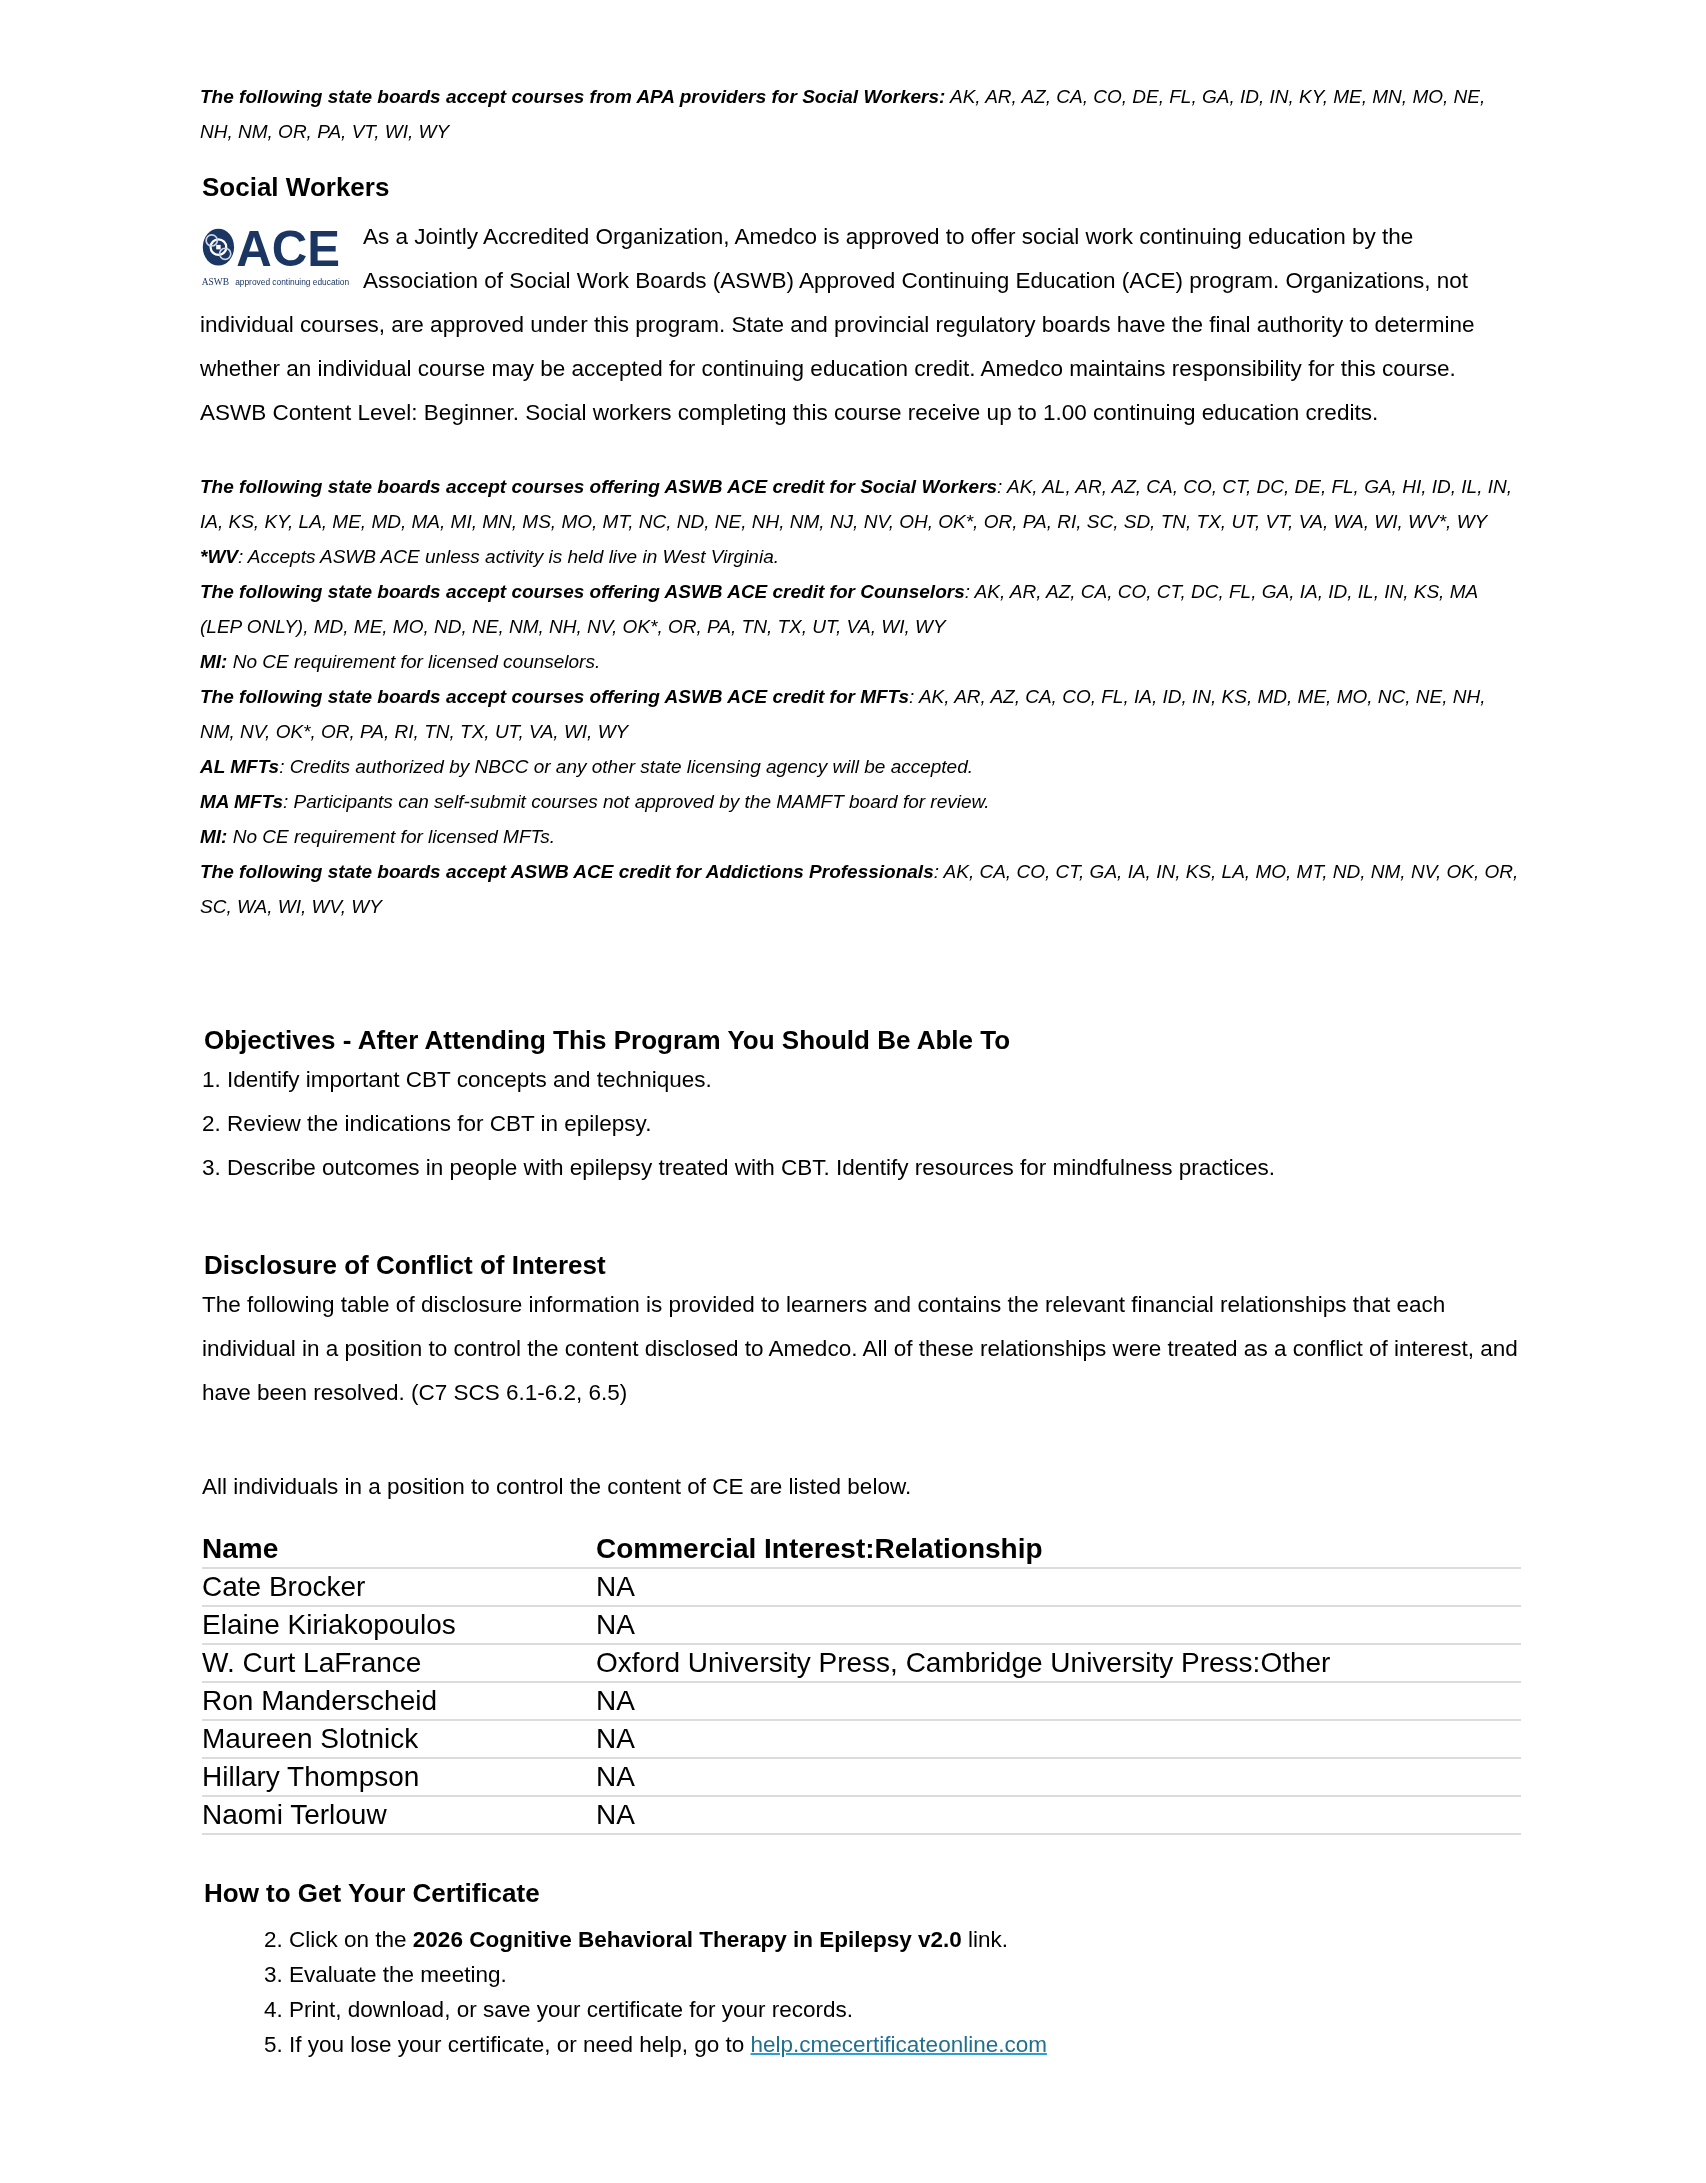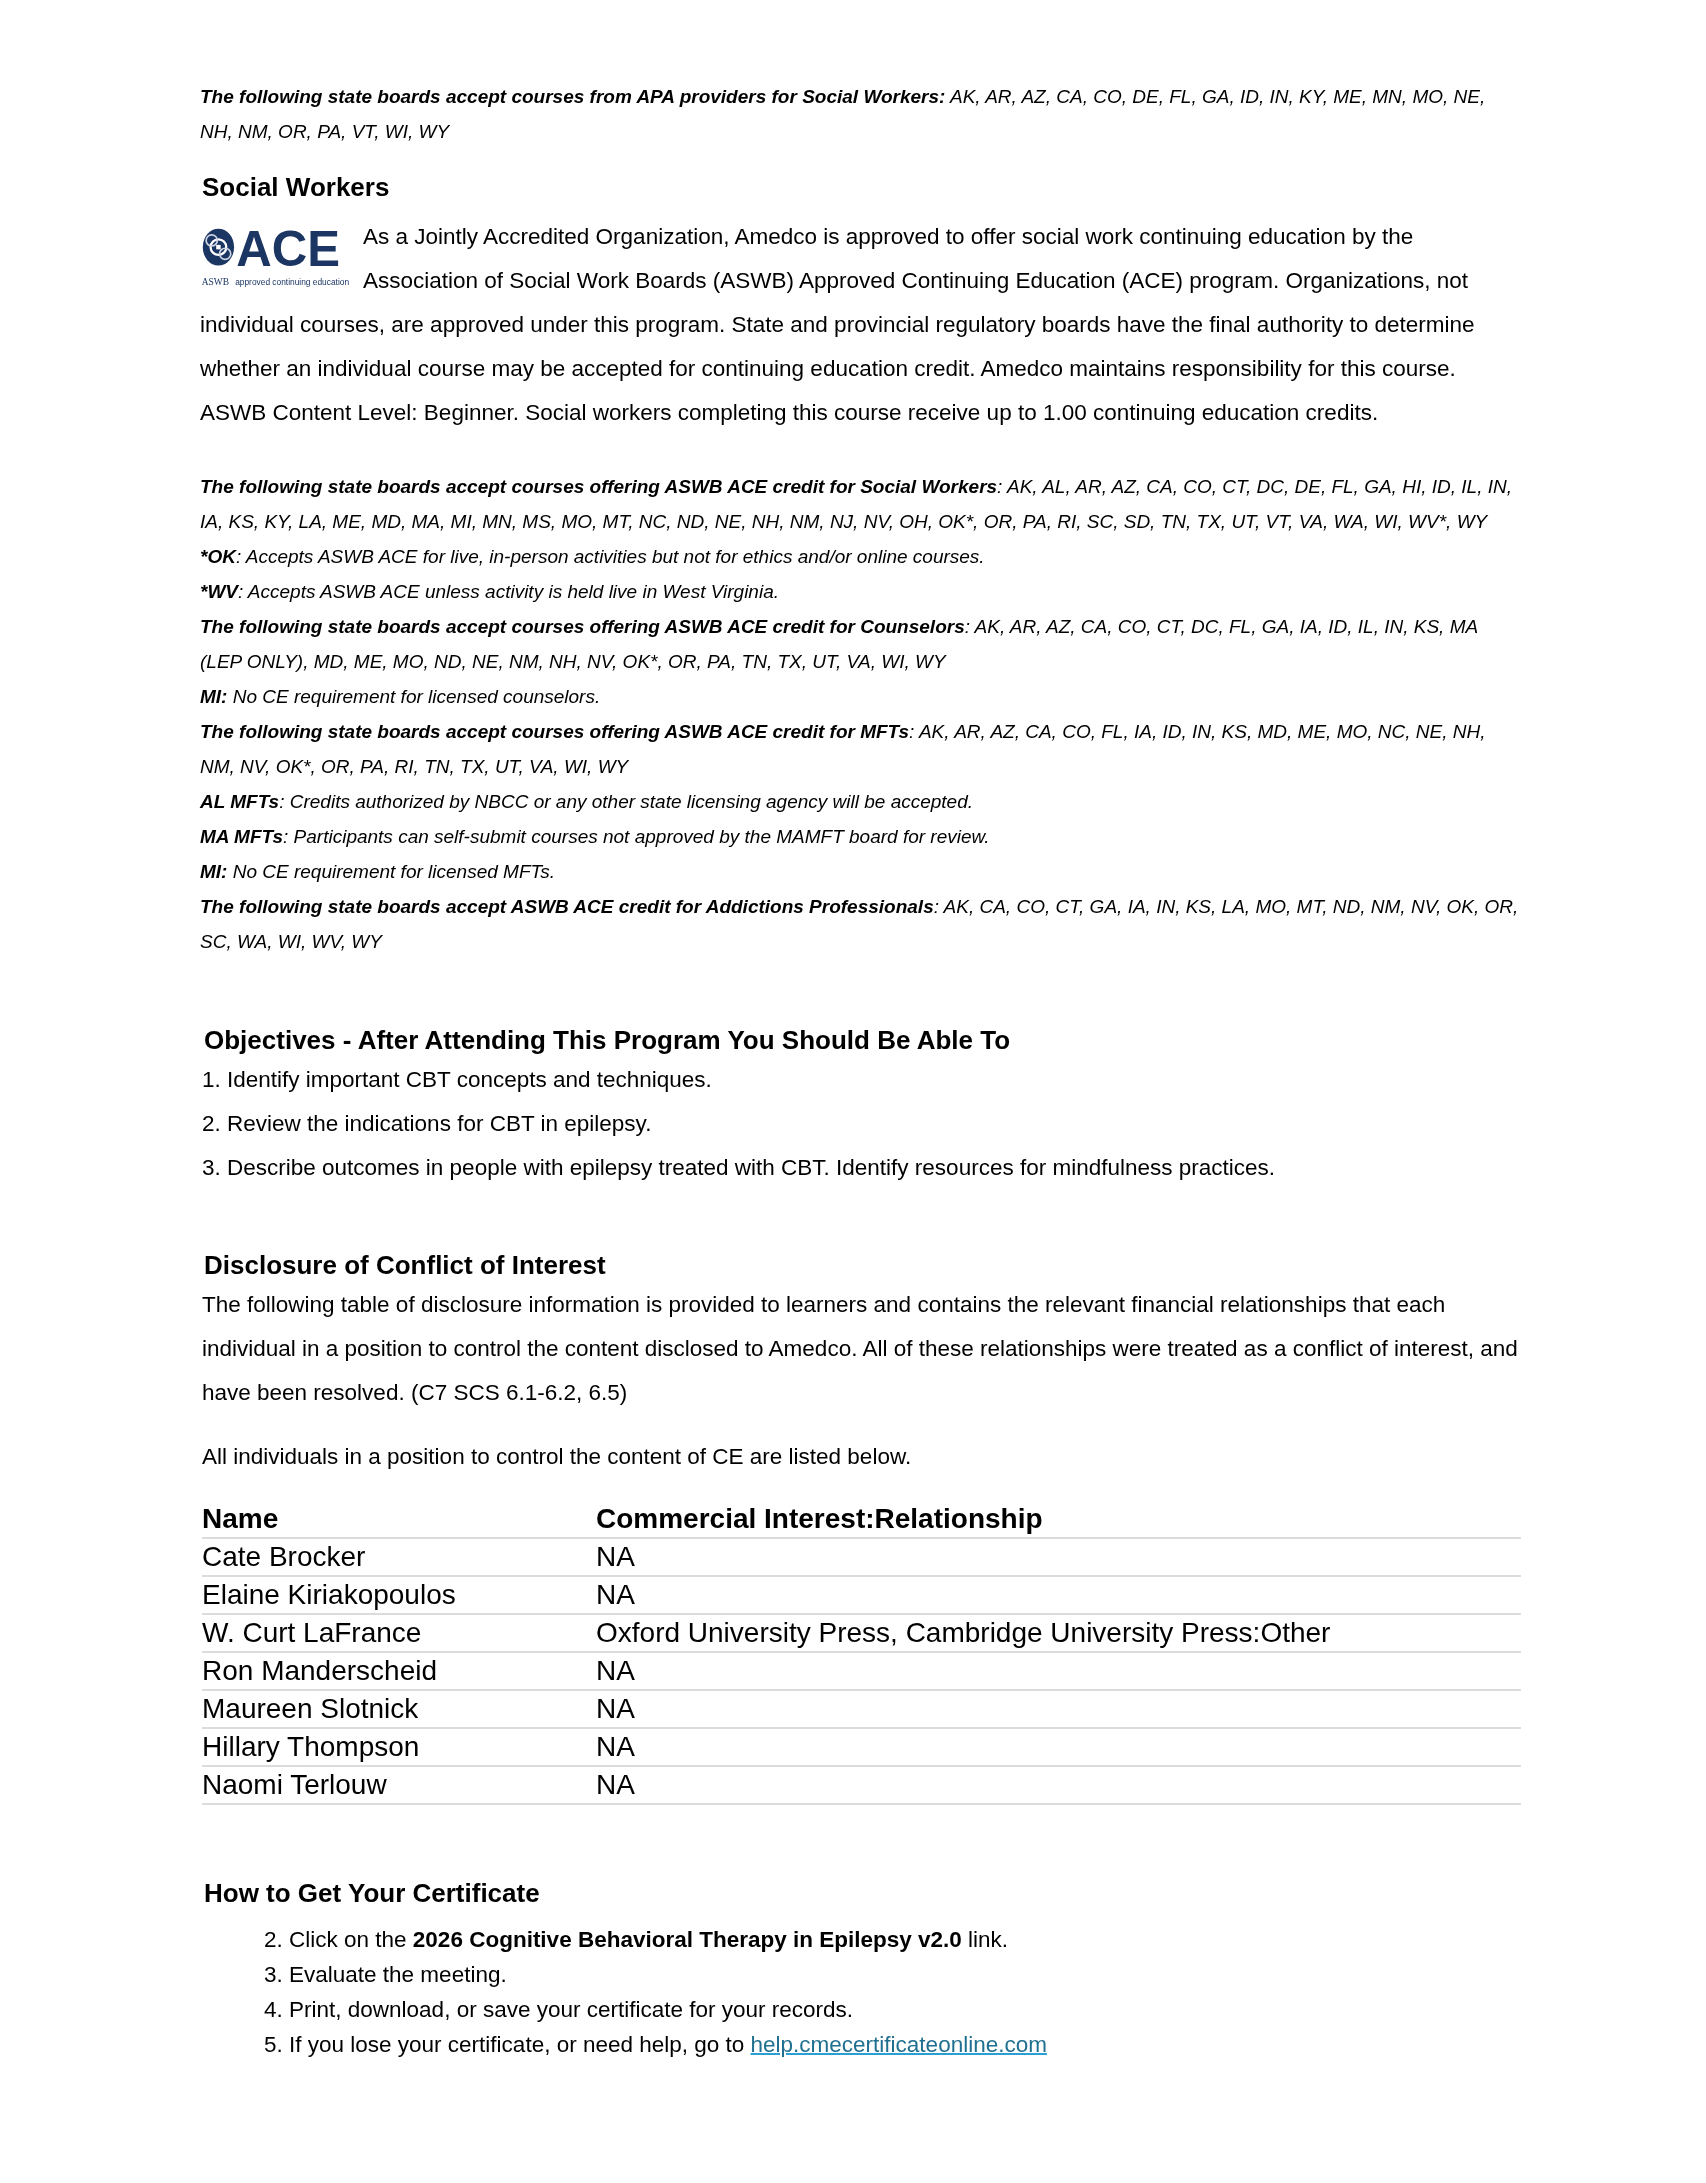--- a/index.html
+++ b/index.html
@@ -84,21 +84,20 @@
         <text x="64" y="78" font-family="Liberation Sans, sans-serif" font-size="88" font-weight="bold" fill="#1c3664">ACE</text>
         <text x="2" y="112" font-family="Liberation Serif, serif" font-size="17" fill="#1c3664">ASWB</text>
         <text x="62" y="112" font-family="Liberation Sans, sans-serif" font-size="15" fill="#1c3664">approved continuing education</text>
       </svg>
     </div>
     <p class="body-text">As a Jointly Accredited Organization, Amedco is approved to offer social work continuing education by the Association of Social Work Boards (ASWB) Approved Continuing Education (ACE) program. Organizations, not individual courses, are approved under this program. State and provincial regulatory boards have the final authority to determine whether an individual course may be accepted for continuing education credit. Amedco maintains responsibility for this course. ASWB Content Level: Beginner. Social workers completing this course receive up to 1.00 continuing education credits.</p>
   </div>
 
   <div class="notes">
     <p class="small-italic"><b>The following state boards accept courses offering ASWB ACE credit for Social Workers</b><span>: AK, AL, AR, AZ, CA, CO, CT, DC, DE, FL, GA, HI, ID, IL, IN, IA, KS, KY, LA, ME, MD, MA, MI, MN, MS, MO, MT, NC, ND, NE,  NH, NM, NJ, NV, OH, OK*, OR, PA, RI, SC, SD, TN, TX, UT, VT, VA, WA, WI, WV*, WY</span></p>
-    <p class="small-italic"><b>*OK</b><span>: Accepts ASWB ACE for live, in-person activities but not for ethics and/or online courses.</span></p>
     <p class="small-italic"><b>*WV</b><span>: Accepts ASWB ACE unless activity is held live in West Virginia.</span></p>
     <p class="small-italic"><b>The following state boards accept courses offering ASWB ACE credit for Counselors</b><span>: AK, AR, AZ, CA, CO, CT, DC, FL, GA, IA, ID, IL, IN, KS, MA (LEP ONLY), MD, ME, MO, ND, NE, NM, NH, NV, OK*, OR, PA, TN, TX, UT, VA, WI, WY</span></p>
     <p class="small-italic"><b>MI:</b><span> No CE requirement for licensed counselors.</span></p>
     <p class="small-italic"><b>The following state boards accept courses offering ASWB ACE credit for MFTs</b><span>: AK, AR, AZ, CA, CO, FL, IA, ID, IN, KS, MD, ME, MO, NC, NE, NH, NM, NV, OK*, OR, PA, RI, TN, TX, UT, VA, WI, WY</span></p>
     <p class="small-italic"><b>AL MFTs</b><span>: Credits authorized by NBCC or any other state licensing agency will be accepted.</span></p>
     <p class="small-italic"><b>MA MFTs</b><span>: Participants can self-submit courses not approved by the MAMFT board for review.</span></p>
     <p class="small-italic"><b>MI:</b><span> No CE requirement for licensed MFTs.</span></p>
     <p class="small-italic"><b>The following state boards accept ASWB ACE credit for Addictions Professionals</b><span>: AK, CA, CO, CT, GA, IA, IN, KS, LA, MO, MT, ND, NM, NV, OK, OR, SC, WA, WI, WV, WY</span></p>
   </div>
 </div>
@@ -108,21 +107,21 @@
   <div class="obj-list">
     <p class="body-text">1. Identify important CBT concepts and techniques.</p>
     <p class="body-text">2. Review the indications for CBT in epilepsy.</p>
     <p class="body-text">3. Describe outcomes in people with epilepsy treated with CBT. Identify resources for mindfulness practices.</p>
   </div>
 </div>
 
 <div class="section" style="top:1248px;">
   <h2 class="h2">Disclosure of Conflict of Interest</h2>
   <p class="body-text">The following table of disclosure information is provided to learners and contains the relevant financial relationships that each individual in a position to control the content disclosed to Amedco. All of these relationships were treated as a conflict of interest, and have been resolved. (C7 SCS 6.1-6.2, 6.5)</p>
-  <p class="body-text" style="margin-top:20px;">All individuals in a position to control the content of CE are listed below.</p>
+  <p class="body-text" style="margin-top:50px;">All individuals in a position to control the content of CE are listed below.</p>
   <table class="coi-table">
     <thead>
       <tr>
         <th class="col-name">Name</th>
         <th>Commercial Interest:Relationship</th>
       </tr>
     </thead>
     <tbody>
       <tr>
           <td>Cate Brocker</td>

